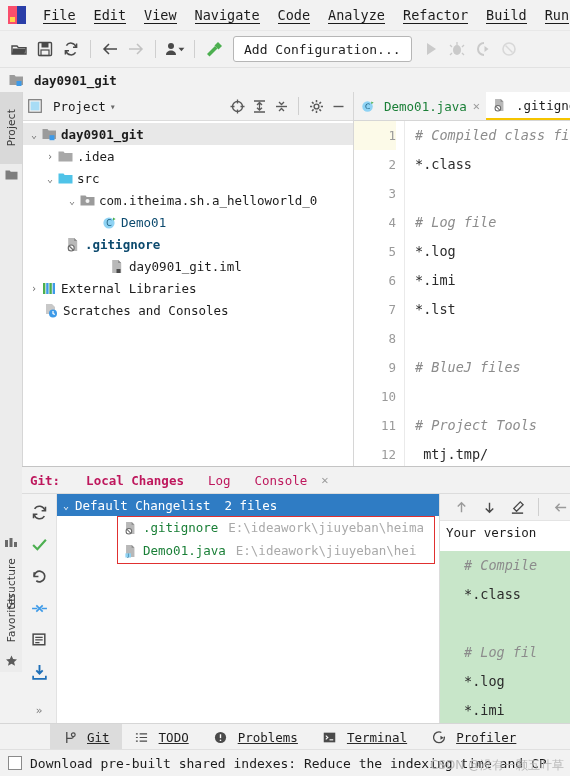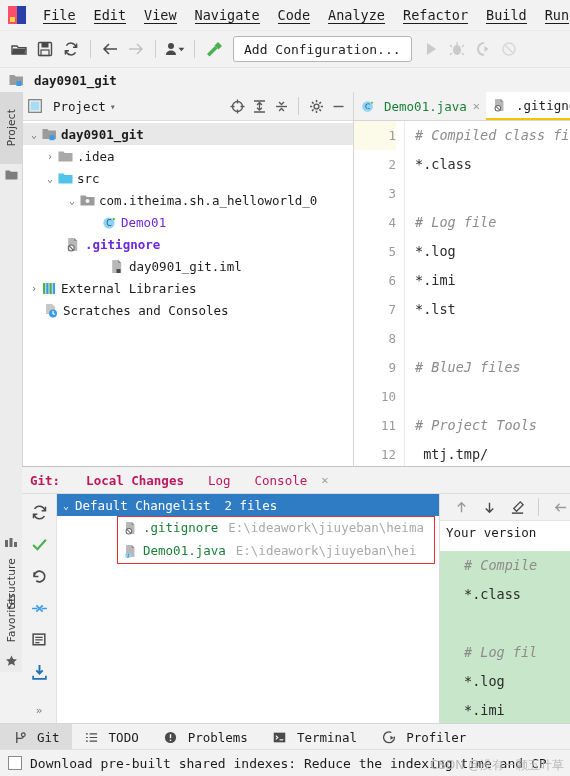--- a/index.html
+++ b/index.html
@@ -57,21 +57,21 @@
             font-family:"DejaVu Sans Mono","Liberation Mono",monospace;}
   .pp-icons{margin-left:auto;display:flex;align-items:center;}
   .pp-icons .tb{width:22px;height:22px;}
   .tree{flex:1;overflow:hidden;background:#fff;padding-top:2px;font-size:12.5px;}
   .row{height:22px;display:flex;align-items:center;white-space:nowrap;padding-left:4px;}
   .row.sel{background:#e8e8e8;}
   .arrow{width:14px;text-align:center;color:#6a6a6a;font-size:10px;flex:0 0 auto;}
   .ico{width:16px;height:16px;margin-right:4px;flex:0 0 auto;display:flex;align-items:center;justify-content:center;}
   .nm{color:#1c1c1c;}
   .nm.b{font-weight:bold;}
-  .nm.green{color:#6d28d9;}
+  .nm.green{color:#0c4a6e;}
   .path{color:#a9a9a9;margin-left:10px;overflow:hidden;}
 
   
   .editor{flex:1;display:flex;flex-direction:column;background:#fff;min-width:0;}
   .tabs{height:28px;background:#f2f2f2;display:flex;align-items:stretch;overflow:hidden;
         border-bottom:1px solid #d6d6d6;}
   .tab{display:flex;align-items:center;padding:0 6px;white-space:nowrap;font-size:12.5px;gap:4px;}
   .tab.active{background:#fff;border-bottom:2px solid #f5c400;}
   .tab .tname{color:#1a7f37;}
   .tab .x{color:#9a9a9a;font-size:12px;margin-left:2px;}
@@ -110,21 +110,21 @@
   .diffpane{flex:1;display:flex;flex-direction:column;min-width:0;border-left:1px solid #dcdcdc;}
   .diff-tb{height:26px;background:#f2f2f2;display:flex;align-items:center;padding-left:8px;gap:2px;
            border-bottom:1px solid #e4e4e4;}
   .diff-title{height:22px;display:flex;align-items:center;padding-left:6px;font-size:12.5px;
               color:#1c1c1c;background:#fff;}
   .diff-code{flex:1;background:#c8e6c9;padding-left:24px;overflow:hidden;margin-top:8px;}
   .diff-code .dl{height:29px;line-height:29px;white-space:pre;font-size:13.5px;}
 
   
   .bottombar{position:absolute;left:0;right:0;bottom:26px;height:26px;background:#f2f2f2;
-             display:flex;border-top:1px solid #d6d6d6;}
+             display:flex;border-top:1px solid #d6d6d6;padding-left:50px;text-decoration:underline;}
   .btab{display:flex;align-items:center;gap:5px;padding:0 12px;height:26px;font-size:12.5px;color:#1c1c1c;white-space:nowrap;}
   .btab.sel{background:#dcdcdc;}
   .statusbar{position:absolute;left:0;right:0;bottom:0;height:26px;background:#f2f2f2;
              display:flex;align-items:center;padding-left:8px;font-size:13px;color:#1c1c1c;
              border-top:1px solid #e0e0e0;overflow:hidden;white-space:nowrap;}
   .chkbox{width:12px;height:12px;border:1px solid #8a8a8a;margin-right:8px;flex:0 0 auto;background:#fff;}
   .watermark{position:absolute;right:6px;bottom:2px;font-size:12px;color:#b9b9b9;
              font-family:"DejaVu Sans","Liberation Sans",sans-serif;pointer-events:none;}
 </style>
 </head>

